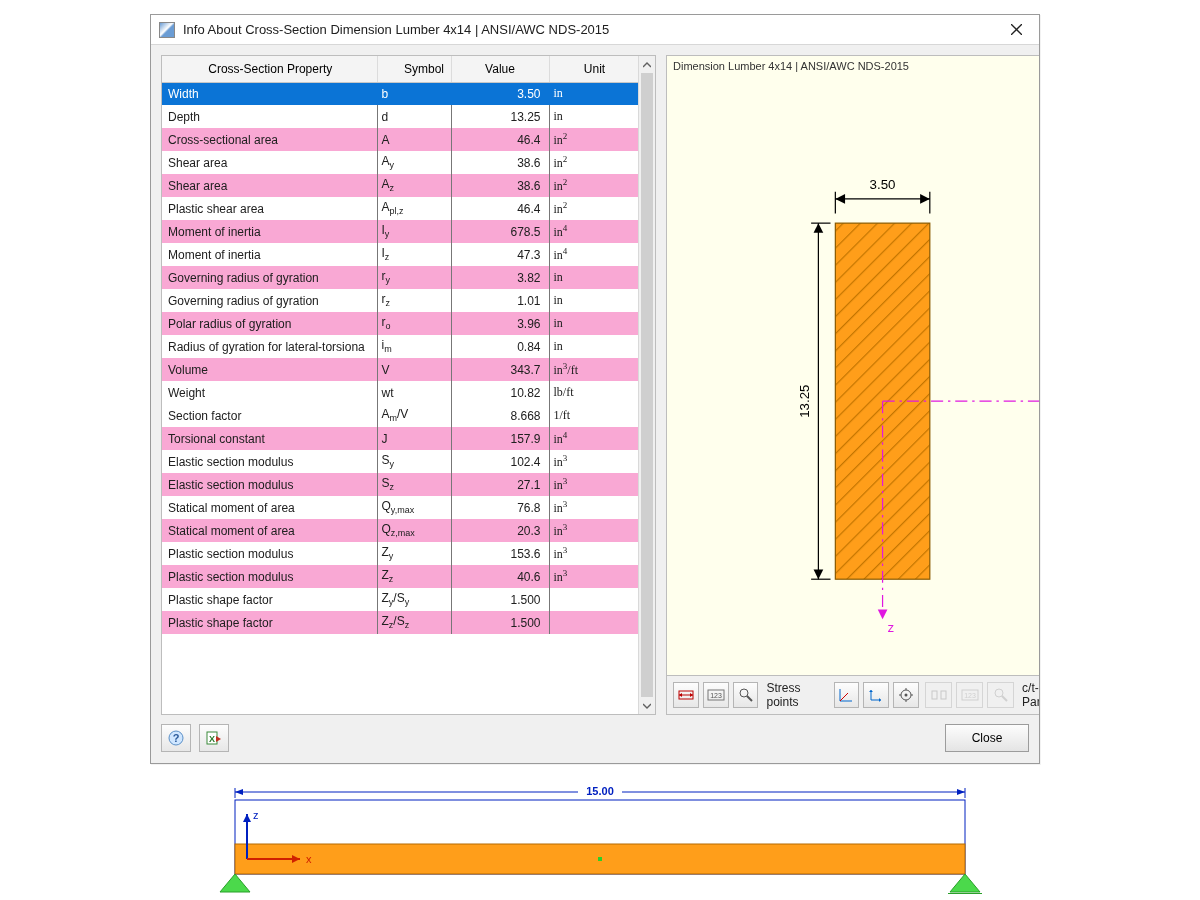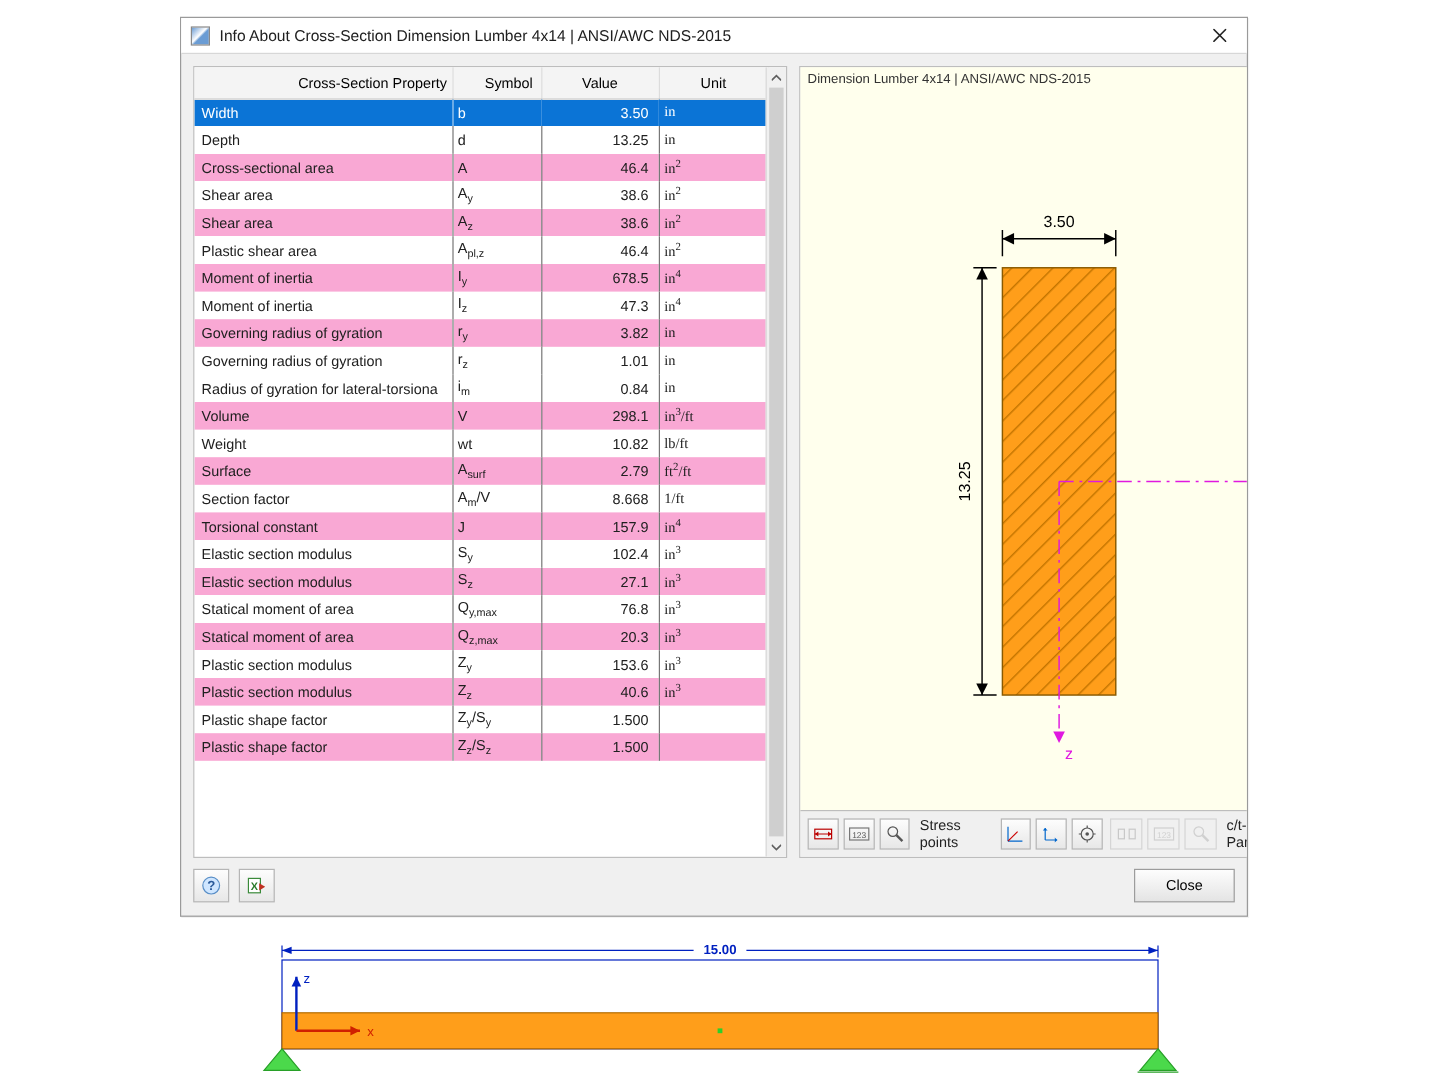--- a/index.html
+++ b/index.html
@@ -68,21 +68,21 @@
   table.props th {
     background: #f4f4f4;
     border-bottom: 1px solid #c7c7c7;
     border-right: 1px solid #dcdcdc;
     text-align: center;
     font-weight: normal;
     font-size: 12px;
     padding: 5px 4px;
     height: 26px;
   }
-  table.props th:first-child { text-align: right; padding-left: 6px; width: 215px;}
+  table.props th:first-child { text-align: center; padding-left: 6px; width: 215px;}
   table.props th:nth-child(2){ width: 74px; padding-left: 24px; }
   table.props th:nth-child(3){ width: 98px; }
   table.props th:nth-child(4){ width: 91px; }
   table.props td {
     border-right: 1px solid #777;
     padding: 2px 6px;
     height: 23px;
     white-space: nowrap;
     overflow: hidden;
     text-overflow: clip;
@@ -274,43 +274,43 @@
               <td>r<sub>y</sub></td>
               <td>3.82</td>
               <td>in</td>
             </tr>
             <tr>
               <td>Governing radius of gyration</td>
               <td>r<sub>z</sub></td>
               <td>1.01</td>
               <td>in</td>
             </tr>
+            <tr class="alt">
+              <td>Polar radius of gyration</td>
+              <td>r<sub>o</sub></td>
+              <td>3.96</td>
+              <td>in</td>
+            </tr>
             <tr>
               <td>Radius of gyration for lateral-torsiona</td>
               <td>i<sub>m</sub></td>
               <td>0.84</td>
               <td>in</td>
             </tr>
             <tr class="alt">
               <td>Volume</td>
               <td>V</td>
-              <td>298.1</td>
+              <td>343.7</td>
               <td>in<sup>3</sup>/ft</td>
             </tr>
             <tr>
               <td>Weight</td>
               <td>wt</td>
               <td>10.82</td>
               <td>lb/ft</td>
-            </tr>
-            <tr class="alt">
-              <td>Surface</td>
-              <td>A<sub>surf</sub></td>
-              <td>2.79</td>
-              <td>ft<sup>2</sup>/ft</td>
             </tr>
             <tr>
               <td>Section factor</td>
               <td>A<sub>m</sub>/V</td>
               <td>8.668</td>
               <td>1/ft</td>
             </tr>
             <tr class="alt">
               <td>Torsional constant</td>
               <td>J</td>

